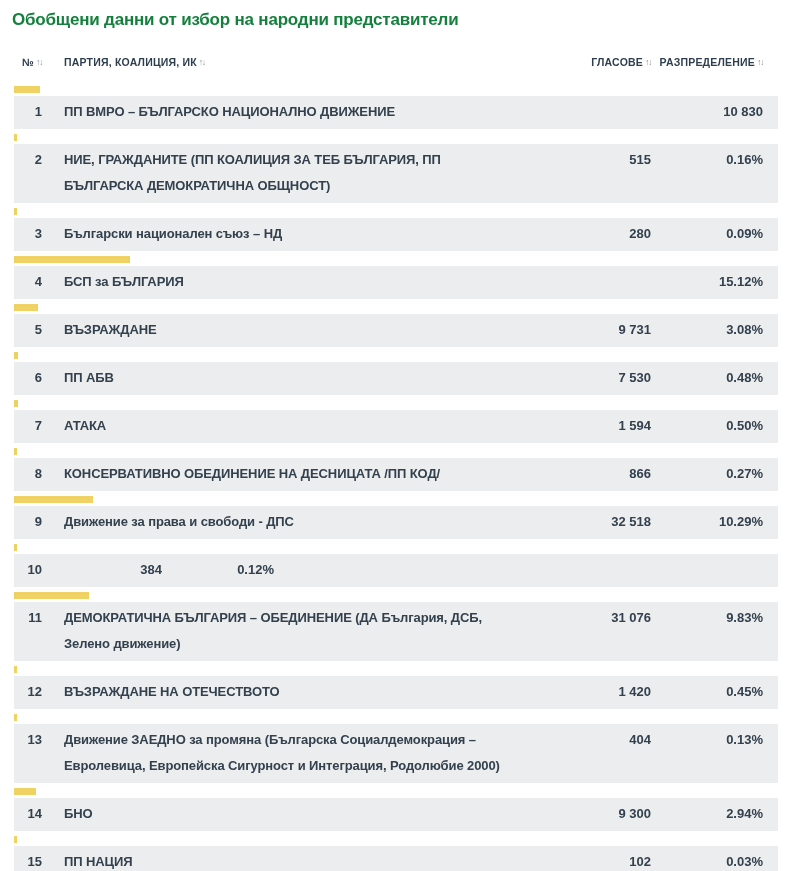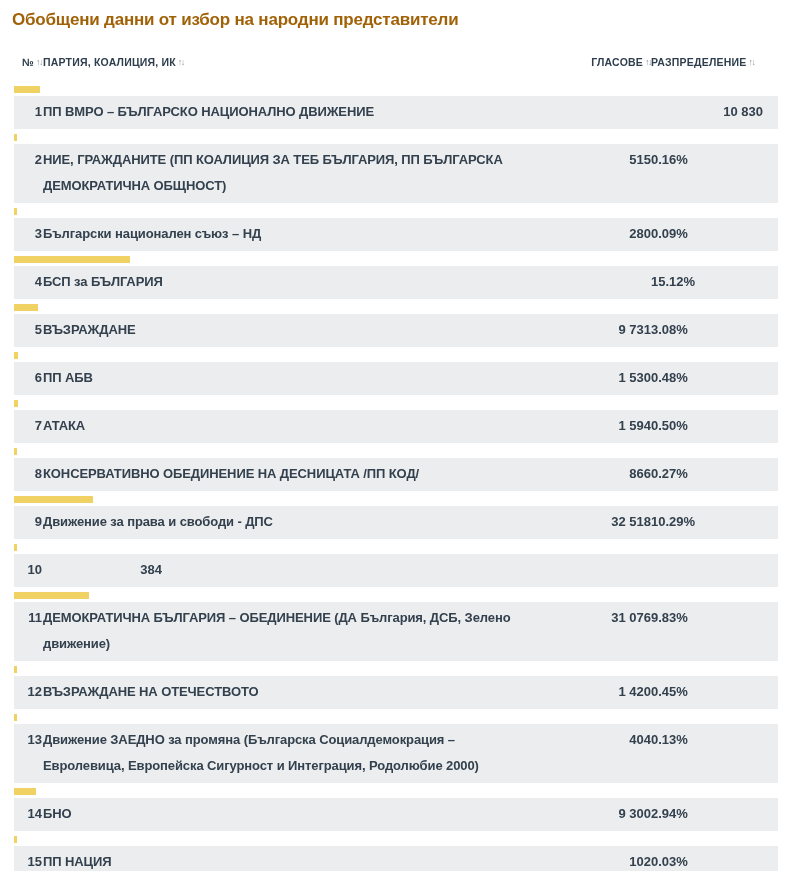--- a/index.html
+++ b/index.html
@@ -7,41 +7,41 @@
     width: 790px; height: 871px; overflow: hidden;
     background: #ffffff;
     font-family: "Liberation Sans", sans-serif;
     color: #33414e;
   }
   .page { position: relative; width: 790px; height: 871px; }
 
   .page-title {
     margin: 10px 0 0 12px;
     font-size: 17px; font-weight: bold;
-    color: #a16207; letter-spacing: -0.2px;
+    color: #15803d; letter-spacing: -0.2px;
   }
 
   .table { margin-left: 14px; width: 764px; }
 
   .thead {
     display: flex; align-items: flex-start;
     box-sizing: border-box; width: 764px;
     margin-top: 26px; padding-right: 15px;
     font-size: 10.5px; font-weight: bold; color: #2f3e4d;
     letter-spacing: 0.2px;
   }
   .sort {
     font-size: 9px; color: #8d969e; font-weight: bold;
     letter-spacing: -1.5px; margin-left: 2px; position: relative; top: -1px;
   }
 
   .c-num   { flex: 0 0 28px; text-align: right; }
-  .c-name  { flex: 1 1 auto; margin-left: 1px; min-width: 0; }
+  .c-name  { flex: 1 1 auto; margin-left: 22px; min-width: 0; }
   .c-votes { flex: 0 0 120px; text-align: right; white-space: nowrap; }
-  .c-share { flex: 0 0 112px; text-align: left; white-space: nowrap; }
+  .c-share { flex: 0 0 112px; text-align: right; white-space: nowrap; }
 
   .tbody { margin-top: 18px; }
 
   .entry { margin-top: 5px; width: 764px; }
   .entry:first-child { margin-top: 0; }
 
   .share-bar {
     height: 7px; min-width: 3px;
     background: #f0d264;
     margin-bottom: 3px;
@@ -116,21 +116,21 @@
             <div class="c-name">ВЪЗРАЖДАНЕ</div>
             <div class="c-votes">9 731</div>
             <div class="c-share">3.08%</div>
           </div>
         </div>
         <div class="entry">
           <div class="share-bar" style="width: 0.48%; background: rgb(240, 210, 100);"></div>
           <div class="row">
             <div class="c-num">6</div>
             <div class="c-name">ПП АБВ</div>
-            <div class="c-votes">1 530</div>
+            <div class="c-votes">7 530</div>
             <div class="c-share">0.48%</div>
           </div>
         </div>
         <div class="entry">
           <div class="share-bar" style="width: 0.5%; background: rgb(240, 210, 100);"></div>
           <div class="row">
             <div class="c-num">7</div>
             <div class="c-name">АТАКА</div>
             <div class="c-votes">1 594</div>
             <div class="c-share">0.50%</div>
@@ -152,20 +152,21 @@
             <div class="c-name">Движение за права и свободи - ДПС</div>
             <div class="c-votes">32 518</div>
             <div class="c-share">10.29%</div>
           </div>
         </div>
         <div class="entry">
           <div class="share-bar" style="width: 0.12%; background: rgb(240, 210, 100);"></div>
           <div class="row">
             <div class="c-num">10</div>
             <div class="c-votes">384</div>
+            <div class="c-share">0.12%</div>
           </div>
         </div>
         <div class="entry">
           <div class="share-bar" style="width: 9.83%; background: rgb(240, 210, 100);"></div>
           <div class="row">
             <div class="c-num">11</div>
             <div class="c-name">ДЕМОКРАТИЧНА БЪЛГАРИЯ – ОБЕДИНЕНИЕ (ДА България, ДСБ, Зелено движение)</div>
             <div class="c-votes">31 076</div>
             <div class="c-share">9.83%</div>
           </div>

